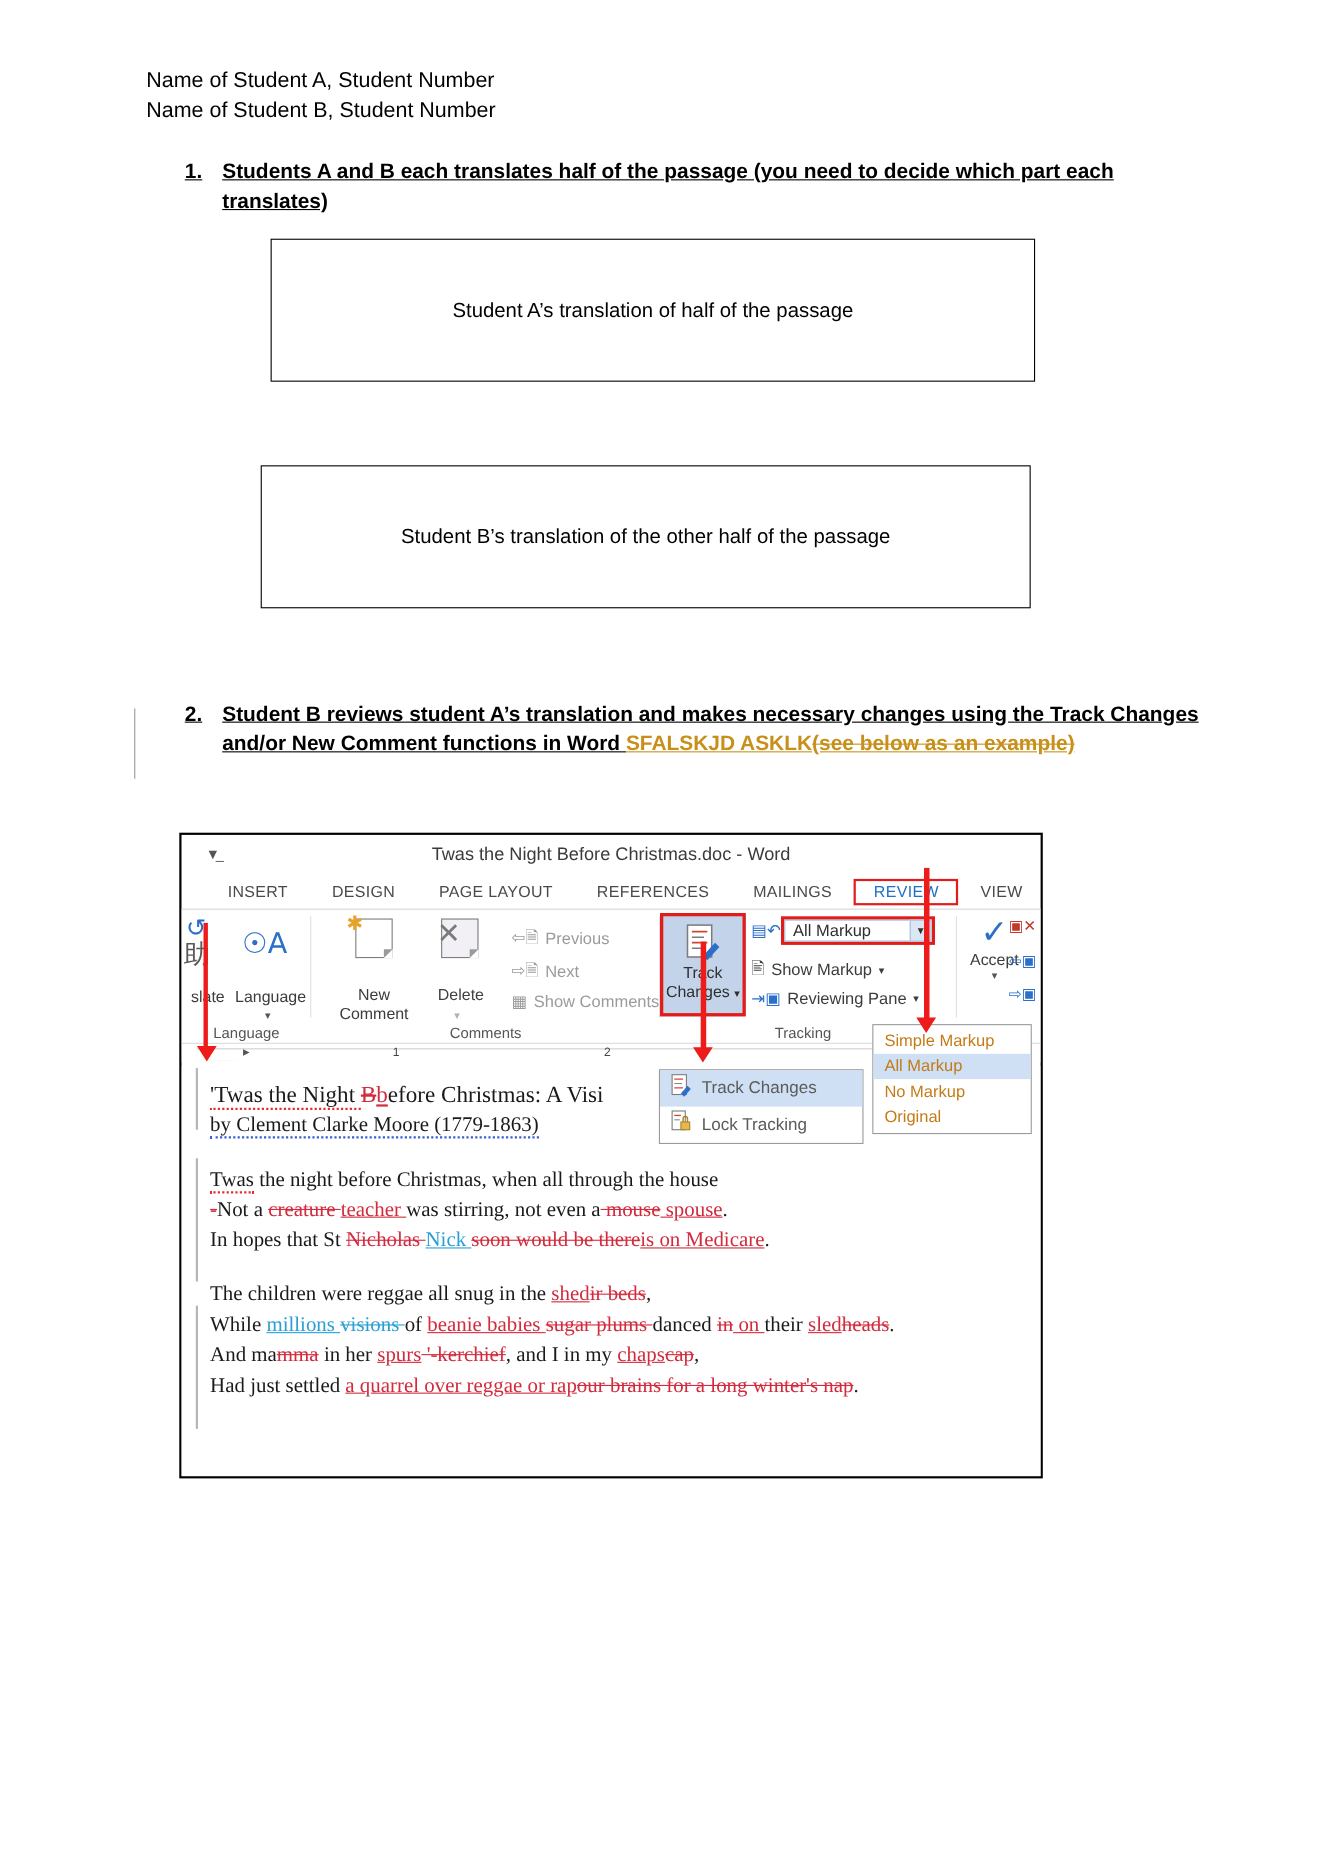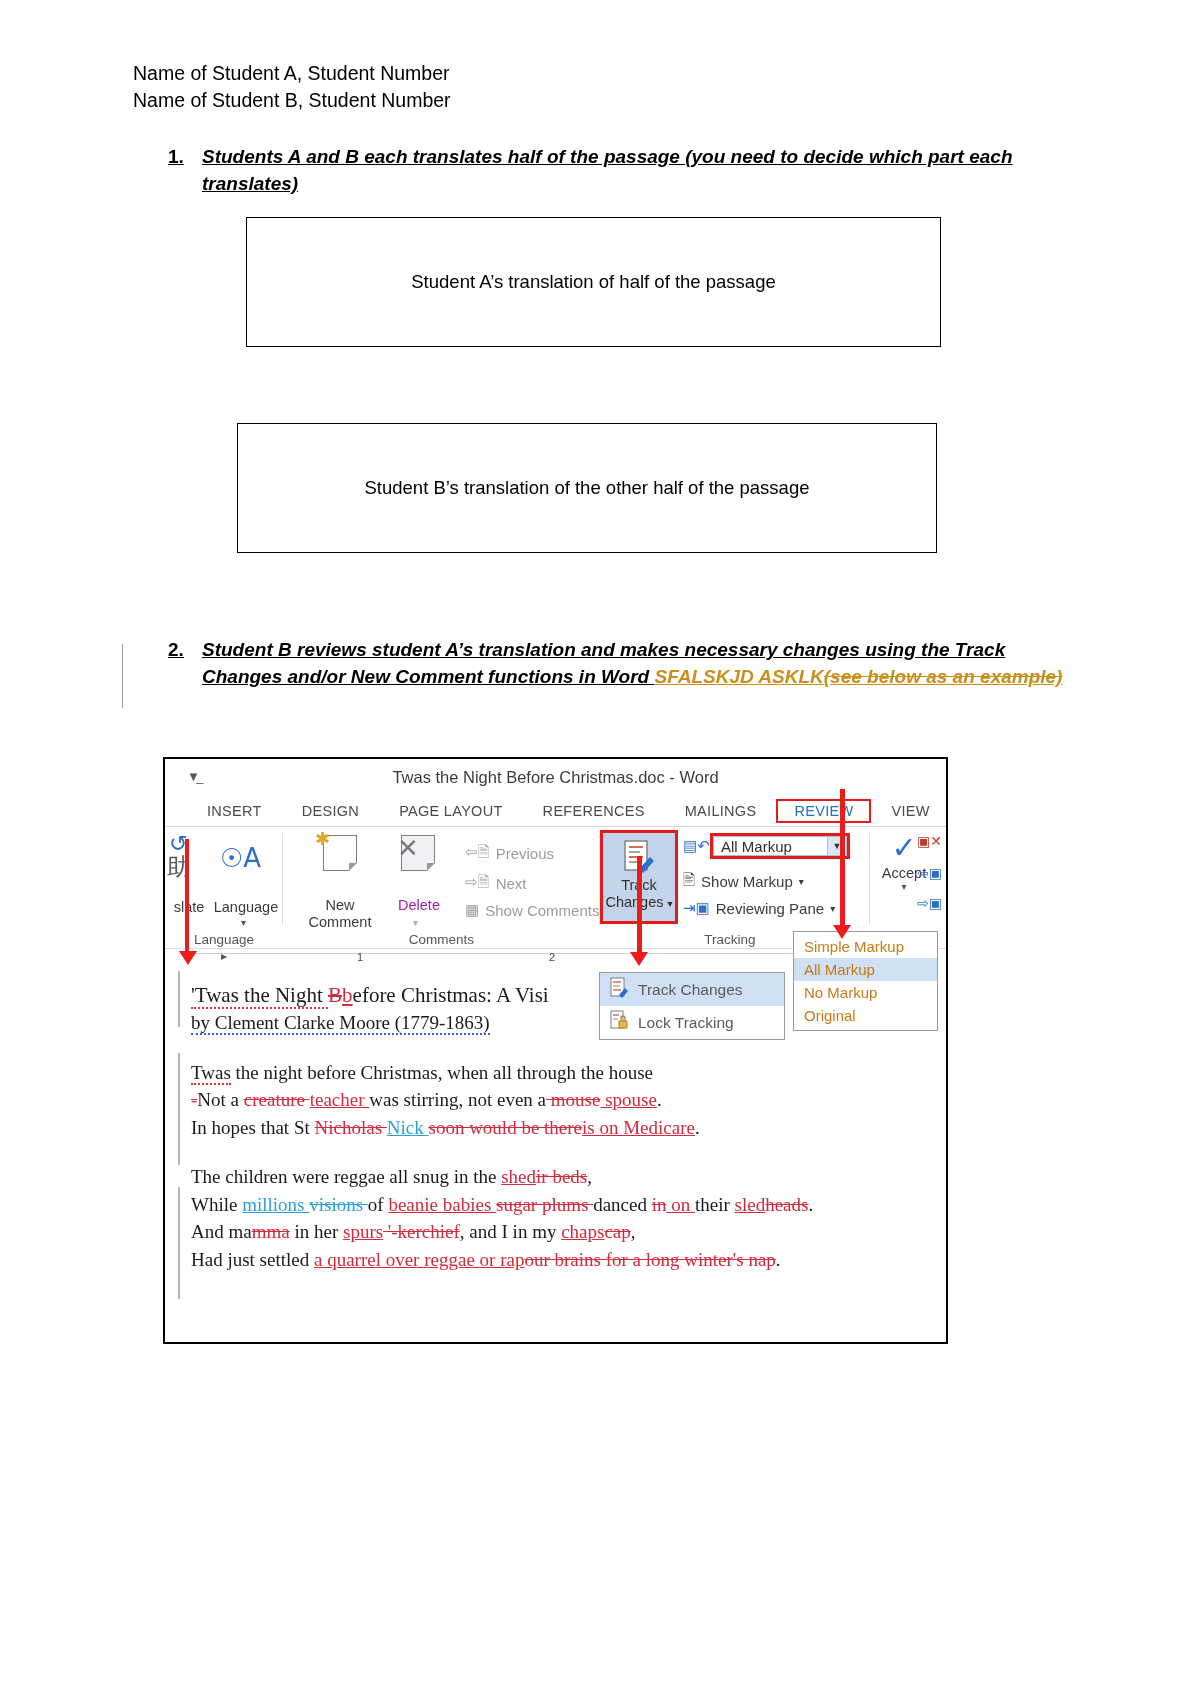--- a/index.html
+++ b/index.html
@@ -28,21 +28,21 @@
     margin-left:168px;
     margin-right:120px;
     font-size:19px;
     line-height:27px;
     font-weight:bold;
   }
   .num-item .num {
     width:34px; flex:0 0 34px;
     text-decoration:underline;
   }
-  .num-item .body { flex:1 1 auto;font-style:italic; }
+  .num-item .body { flex:1 1 auto; }
   .u { text-decoration:underline; }
   .gold { color:#c8901a; text-decoration:underline; }
   .gold-strike { color:#c8901a; text-decoration:underline line-through; }
 
   #item1 { margin-top:29px; }
   #item2 { margin-top:0; }
 
   
   .changebar {
     position:absolute;
@@ -315,21 +315,21 @@
         <div style="position:absolute;left:-8px;top:-7px;font-size:18px;color:#e8a22a;">✱</div>
       </div>
       <div class="bigbtn" style="left:16px; top:70px; width:82px;">
         <div>New</div>
         <div>Comment</div>
       </div>
       <div style="position:absolute;left:118px;top:8px;">
         <div class="doc-ico" style="width:34px;height:36px;background:#f2eff5;"></div>
         <div style="position:absolute;left:-4px;top:-2px;font-size:26px;color:#7a7a7a;">✕</div>
       </div>
-      <div class="bigbtn" style="left:104px; top:70px; width:64px; color:#a21caf;">Delete</div>
+      <div class="bigbtn" style="left:104px; top:70px; width:64px; color:#404040;">Delete</div>
       <div style="position:absolute;left:130px;top:90px;font-size:10px;color:#b0b0b0;">▾</div>
 
       <div class="smallitem" style="left:182px; top:14px;">
         <span class="ico">⇦🗎</span>
         <span>Previous</span>
       </div>
       <div class="smallitem" style="left:182px; top:44px;">
         <span class="ico">⇨🗎</span>
         <span>Next</span>
       </div>

